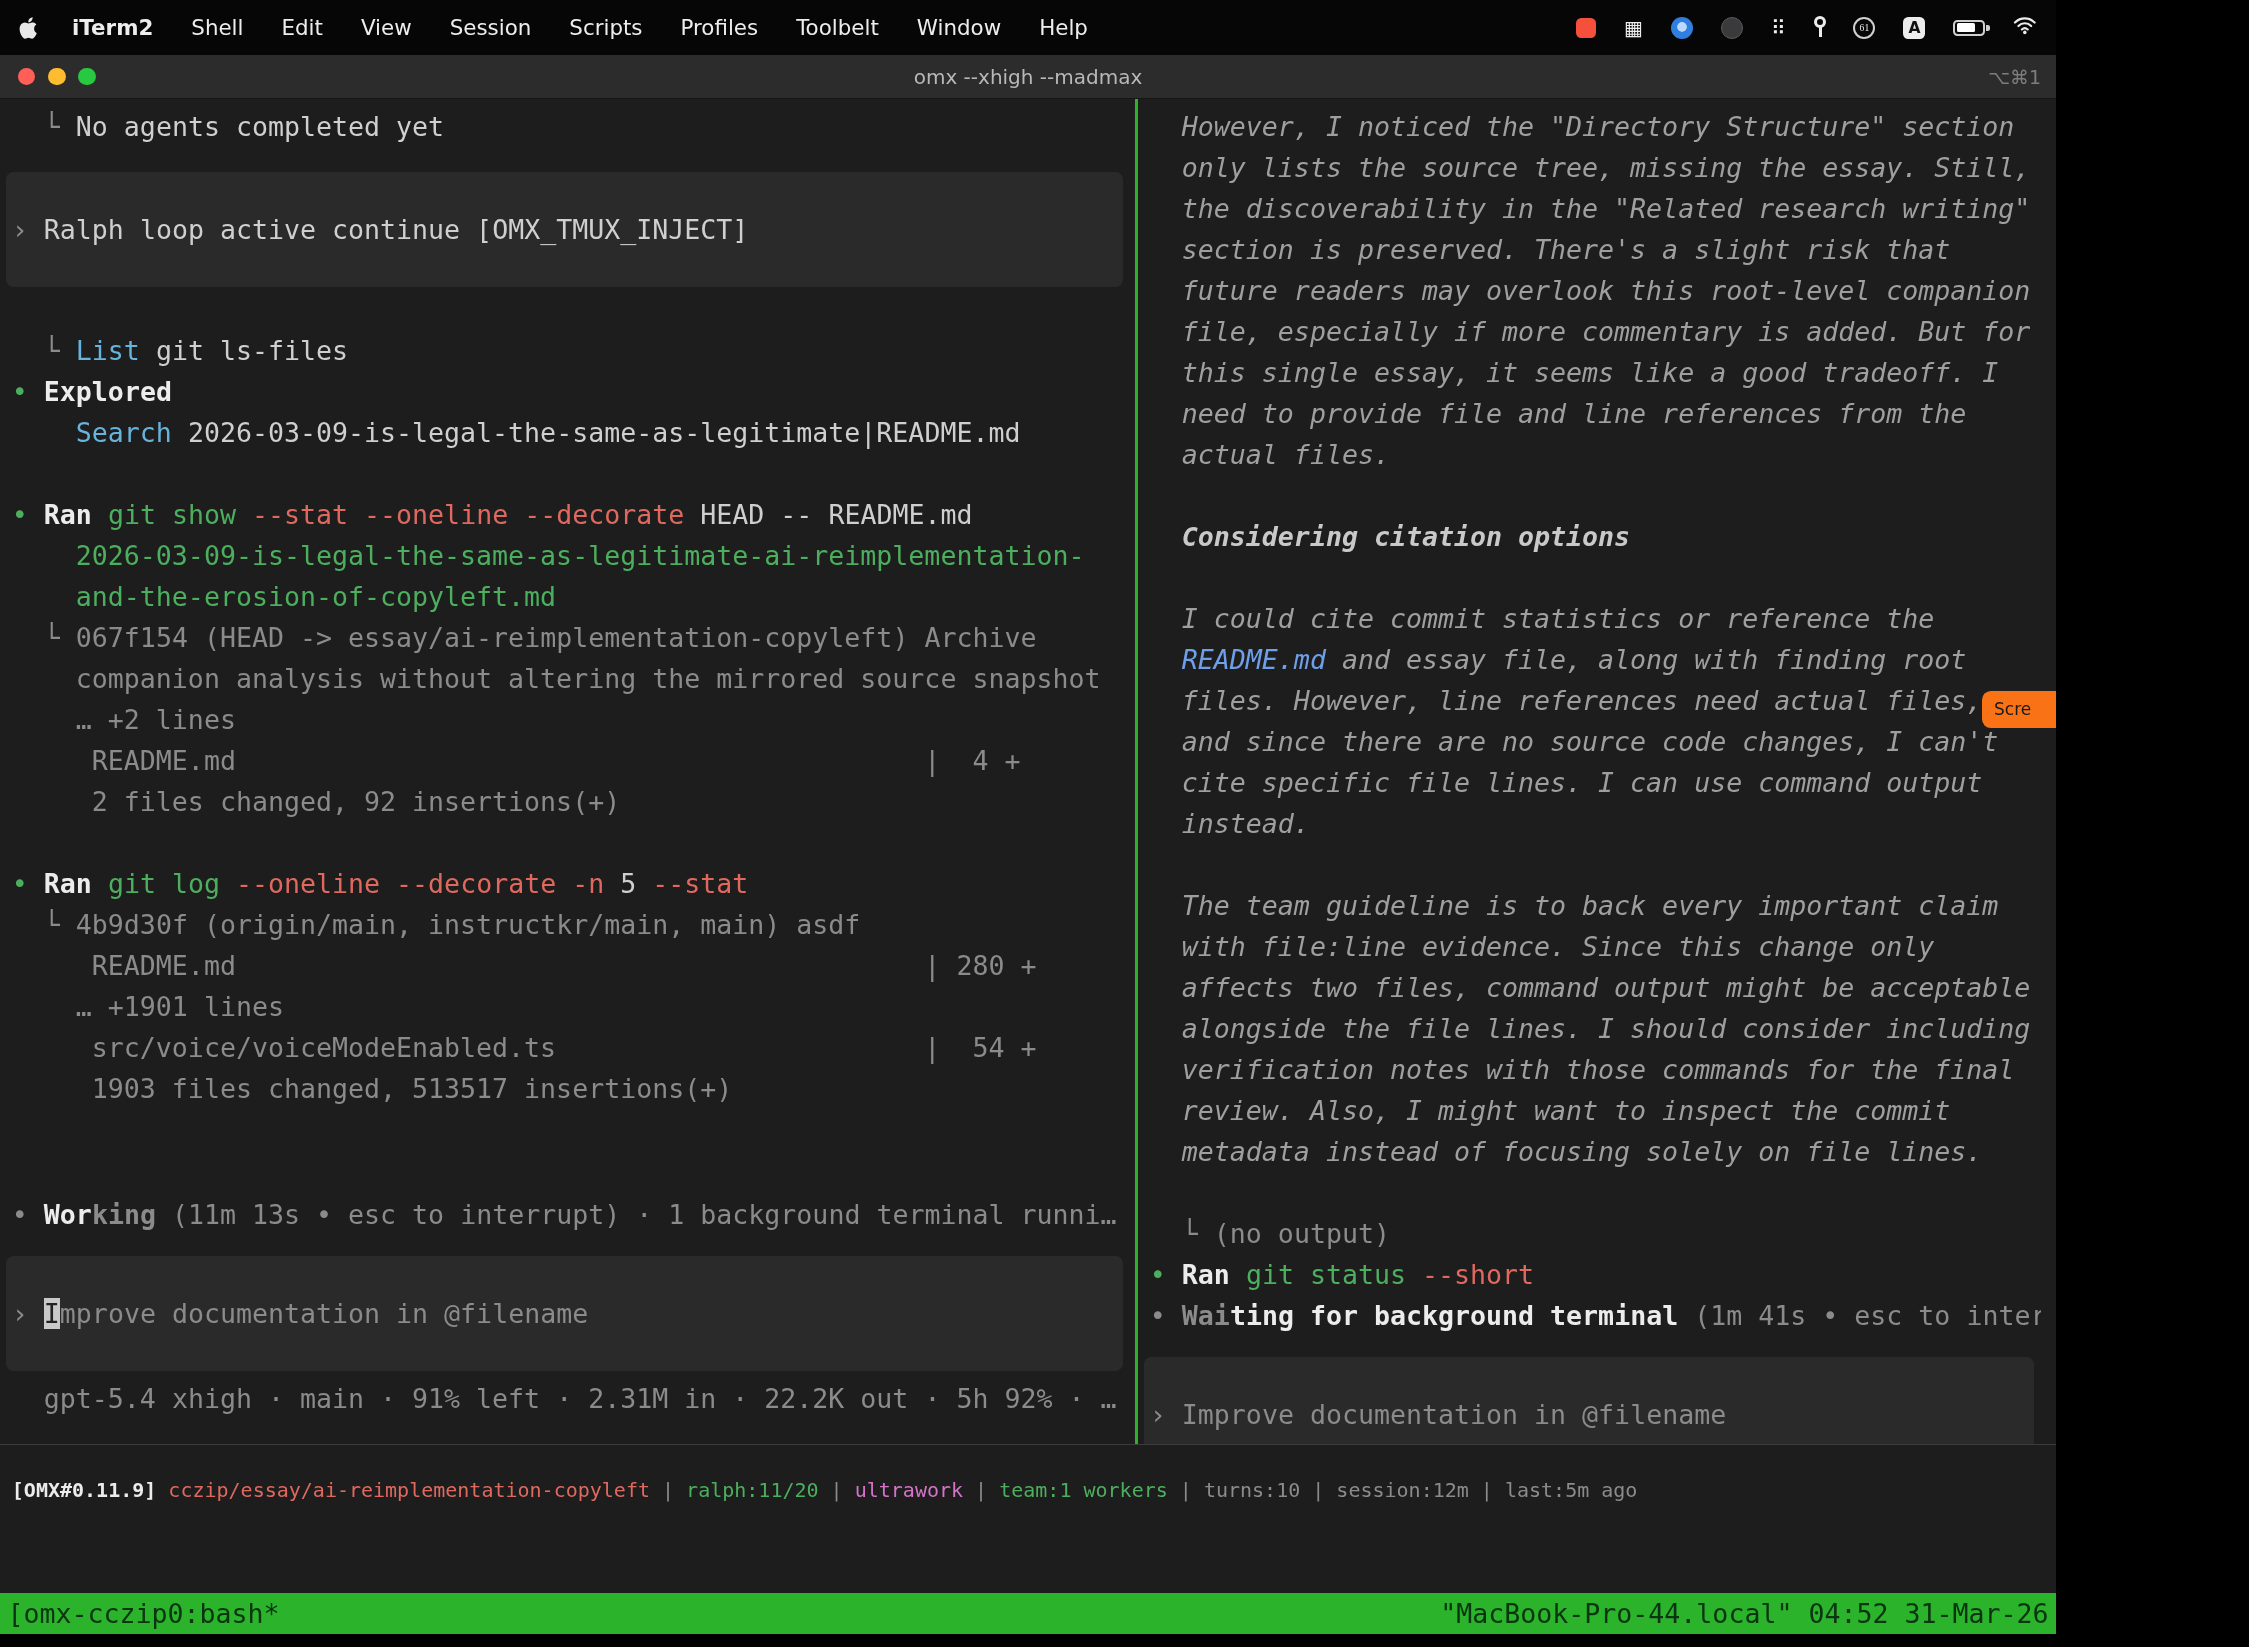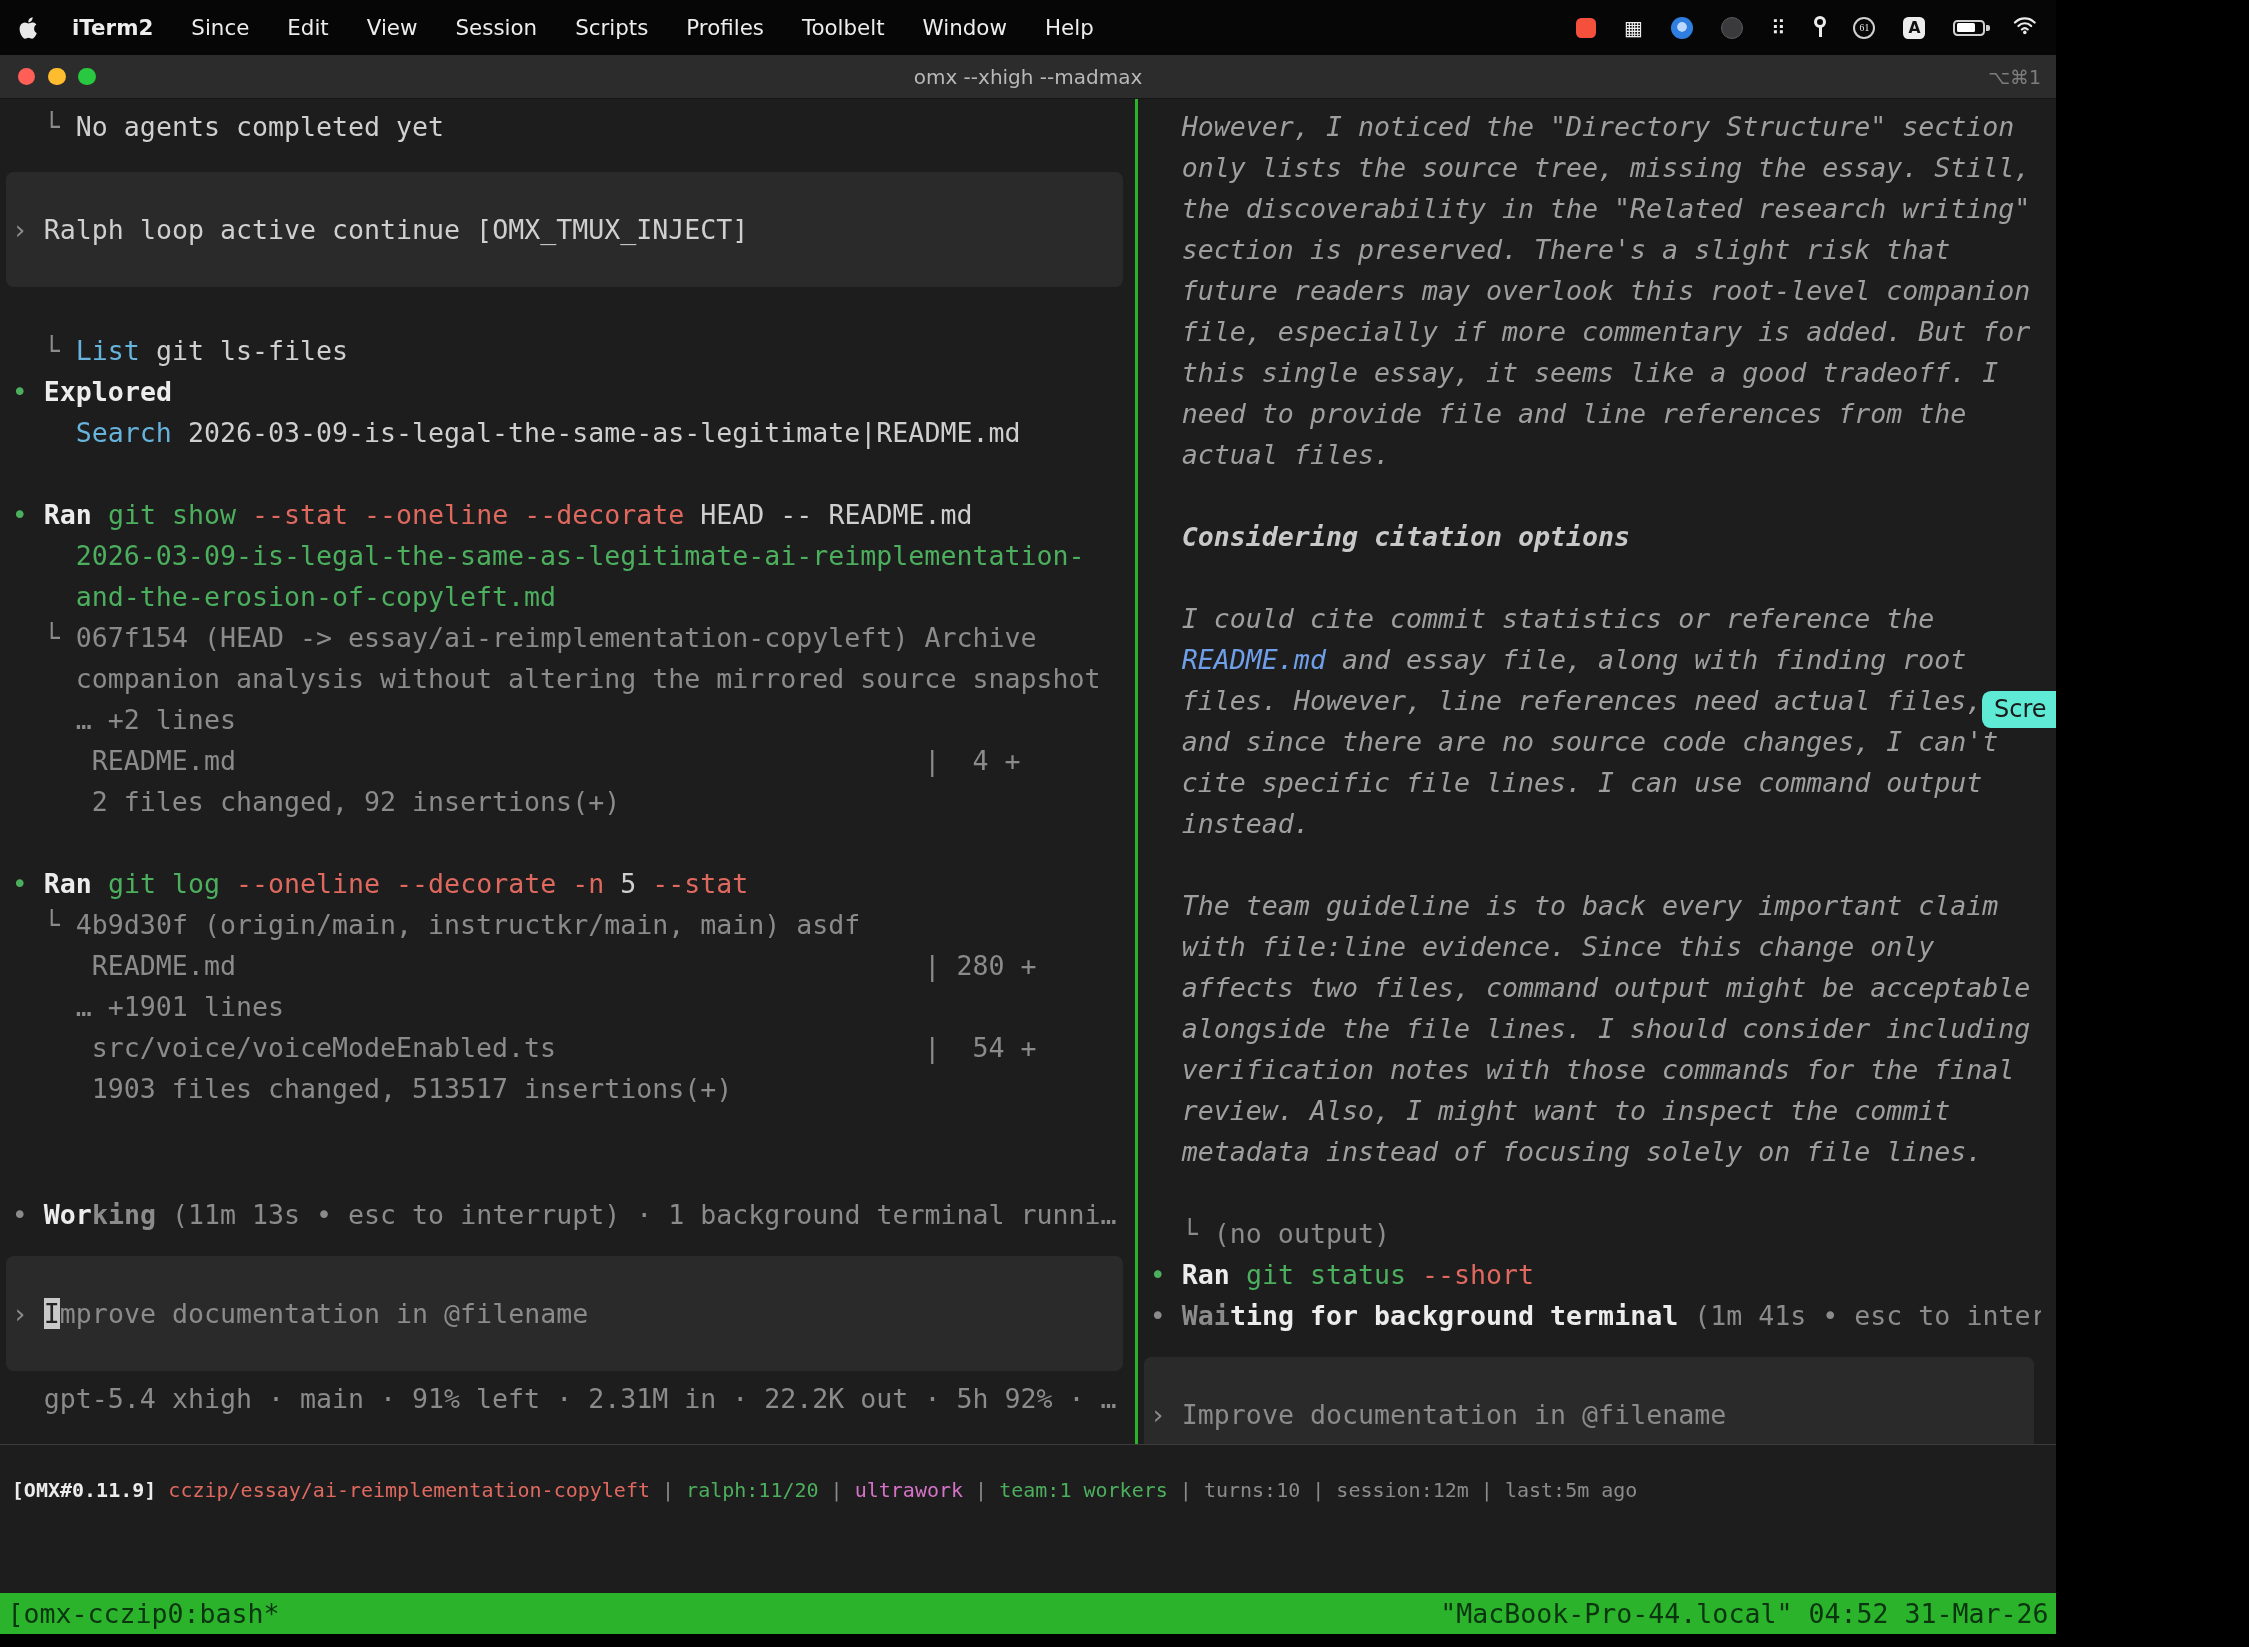--- a/index.html
+++ b/index.html
@@ -64,37 +64,37 @@
   
   .omxbar{height:149px;background:#1d1d1d;border-top:1.5px solid #3c3c3c;box-sizing:border-box;
           font-family:"DejaVu Sans Mono",monospace;font-size:20px;line-height:41px;
           padding:25px 0 0 11.8px;color:#cfcfcf;}
   
   .tmuxbar{height:41px;background:#2bb32b;color:#0a3510;display:flex;justify-content:space-between;
            font-family:"DejaVu Sans Mono",monospace;font-size:26.6px;line-height:41px;
            padding:0 7.4px;white-space:pre;overflow:hidden;}
   .bottomfill{height:13.3px;background:#000;}
   
-  .tooltip{position:absolute;top:691px;right:0;width:62px;height:37px;background:#5eead4;color:#1a1a1a;
-           border-radius:8.9px 0 0 8.9px;font-size:24px;line-height:37px;padding-left:11.8px;
+  .tooltip{position:absolute;top:691px;right:0;width:62px;height:37px;background:#f97316;color:#1a1a1a;
+           border-radius:8.9px 0 0 8.9px;font-size:17px;line-height:37px;padding-left:11.8px;
            overflow:hidden;z-index:10;box-sizing:content-box;}
 </style>
 </head>
 <body>
 
 <div class="screen">
 
   <div class="menubar">
     <span class="apple">
       <svg width="19" height="22" viewBox="0 0 17 20">
           <path fill="#e8e8e8" d="M13.6 10.6c0-2.4 2-3.6 2.1-3.7-1.1-1.7-2.9-1.9-3.5-1.9-1.5-.2-2.9.9-3.7.9-.8 0-1.9-.9-3.2-.9C3.7 5 2.1 6 1.2 7.5c-1.7 3-.4 7.4 1.2 9.8.8 1.2 1.8 2.5 3 2.4 1.2 0 1.7-.8 3.1-.8 1.4 0 1.9.8 3.2.8 1.3 0 2.2-1.2 3-2.4.9-1.4 1.3-2.7 1.3-2.8-.1 0-2.4-1-2.4-3.9zM11.3 3.3c.7-.8 1.1-1.9 1-3.1-1 0-2.2.7-2.9 1.5-.6.7-1.2 1.9-1 3 1.1.1 2.2-.6 2.9-1.4z"></path>
         </svg>
     </span>
     <span class="mitem mbold">iTerm2</span>
-    <span class="mitem">Since</span>
+    <span class="mitem">Shell</span>
     <span class="mitem">Edit</span>
     <span class="mitem">View</span>
     <span class="mitem">Session</span>
     <span class="mitem">Scripts</span>
     <span class="mitem">Profiles</span>
     <span class="mitem">Toolbelt</span>
     <span class="mitem">Window</span>
     <span class="mitem">Help</span>
     <div class="mright">
       <span class="rec"></span>

